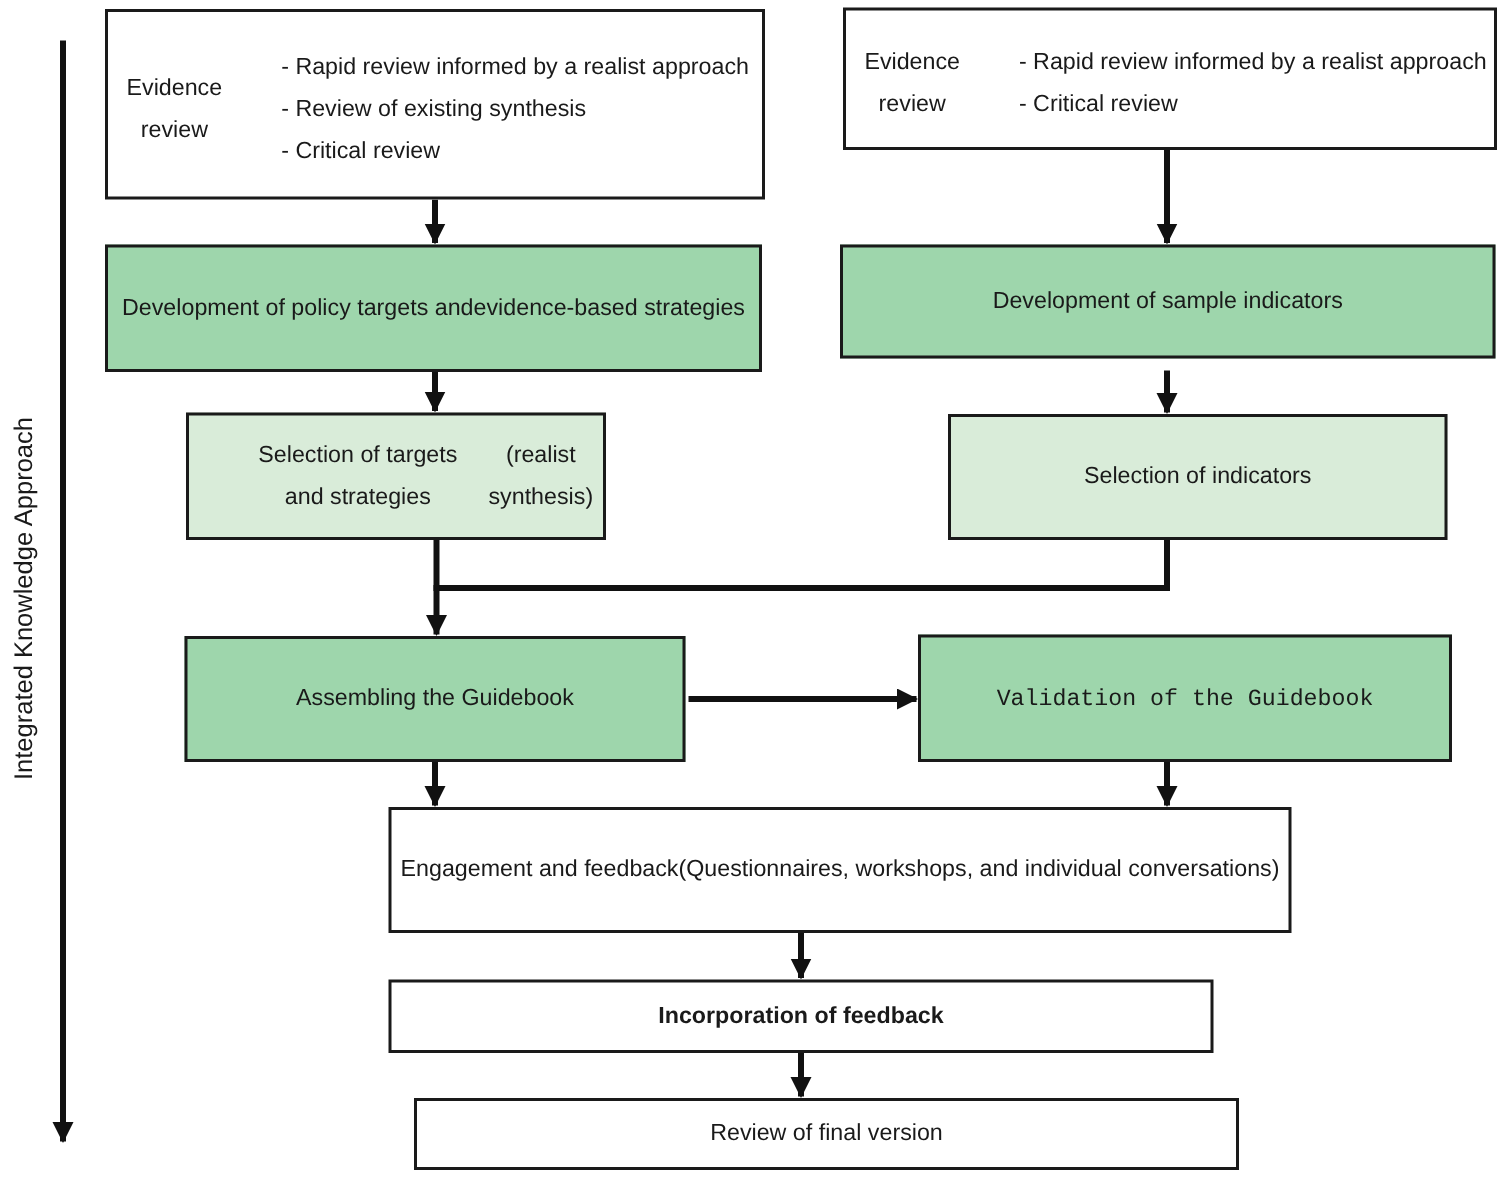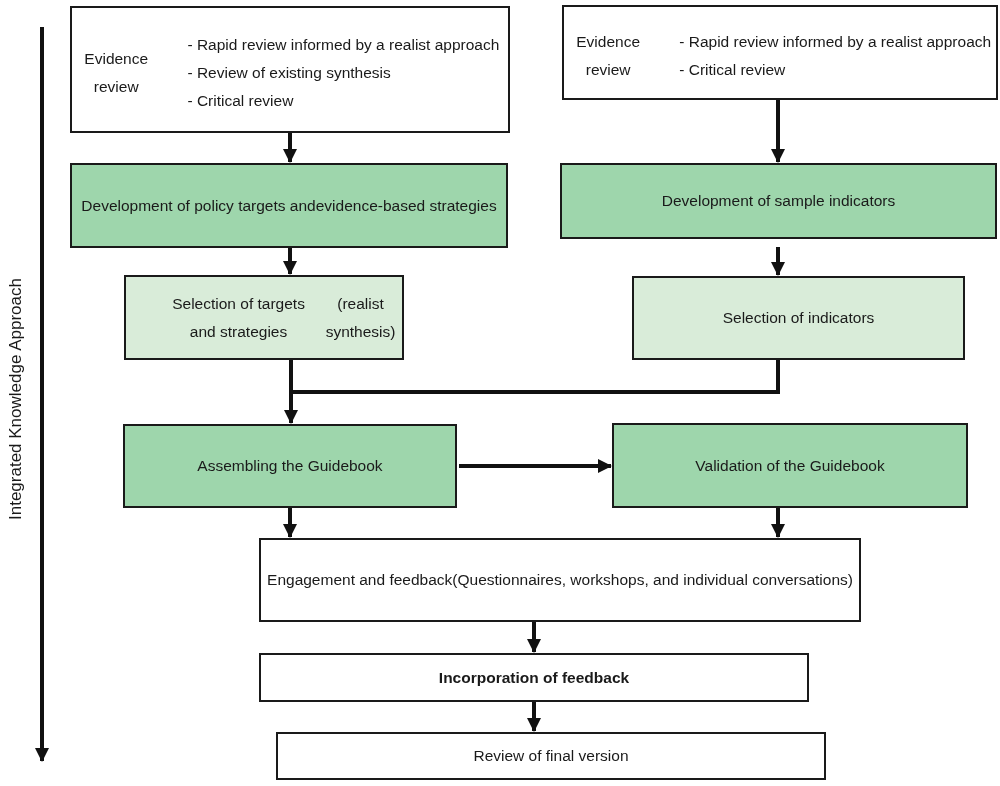--- a/index.html
+++ b/index.html
@@ -150,21 +150,21 @@
   </div>
 
   <div class="box green-lt" style="left:612px; top:276px; width:333px; height:84px;margin-left:20px;">
     <div>Selection of indicators</div>
   </div>
 
   <div class="box green-md" style="left:123px; top:424px; width:334px; height:84px;">
     <div>Assembling the Guidebook</div>
   </div>
 
-  <div class="box green-md" style="left:612px; top:423px; width:356px; height:85px;">
+  <div class="box green-md" style="left:612px; top:423px; width:356px; height:85px;font-family:Liberation Mono, monospace;">
     <div>Validation of the Guidebook</div>
   </div>
 
   <div class="box" style="left:259px; top:538px; width:602px; height:84px;">
     <div>Engagement and feedback</div>
     <div>(Questionnaires, workshops, and individual conversations)</div>
   </div>
 
   <div class="box" style="left:259px; top:653px; width:550px; height:49px;font-weight:bold;">
     <div>Incorporation of feedback</div>

